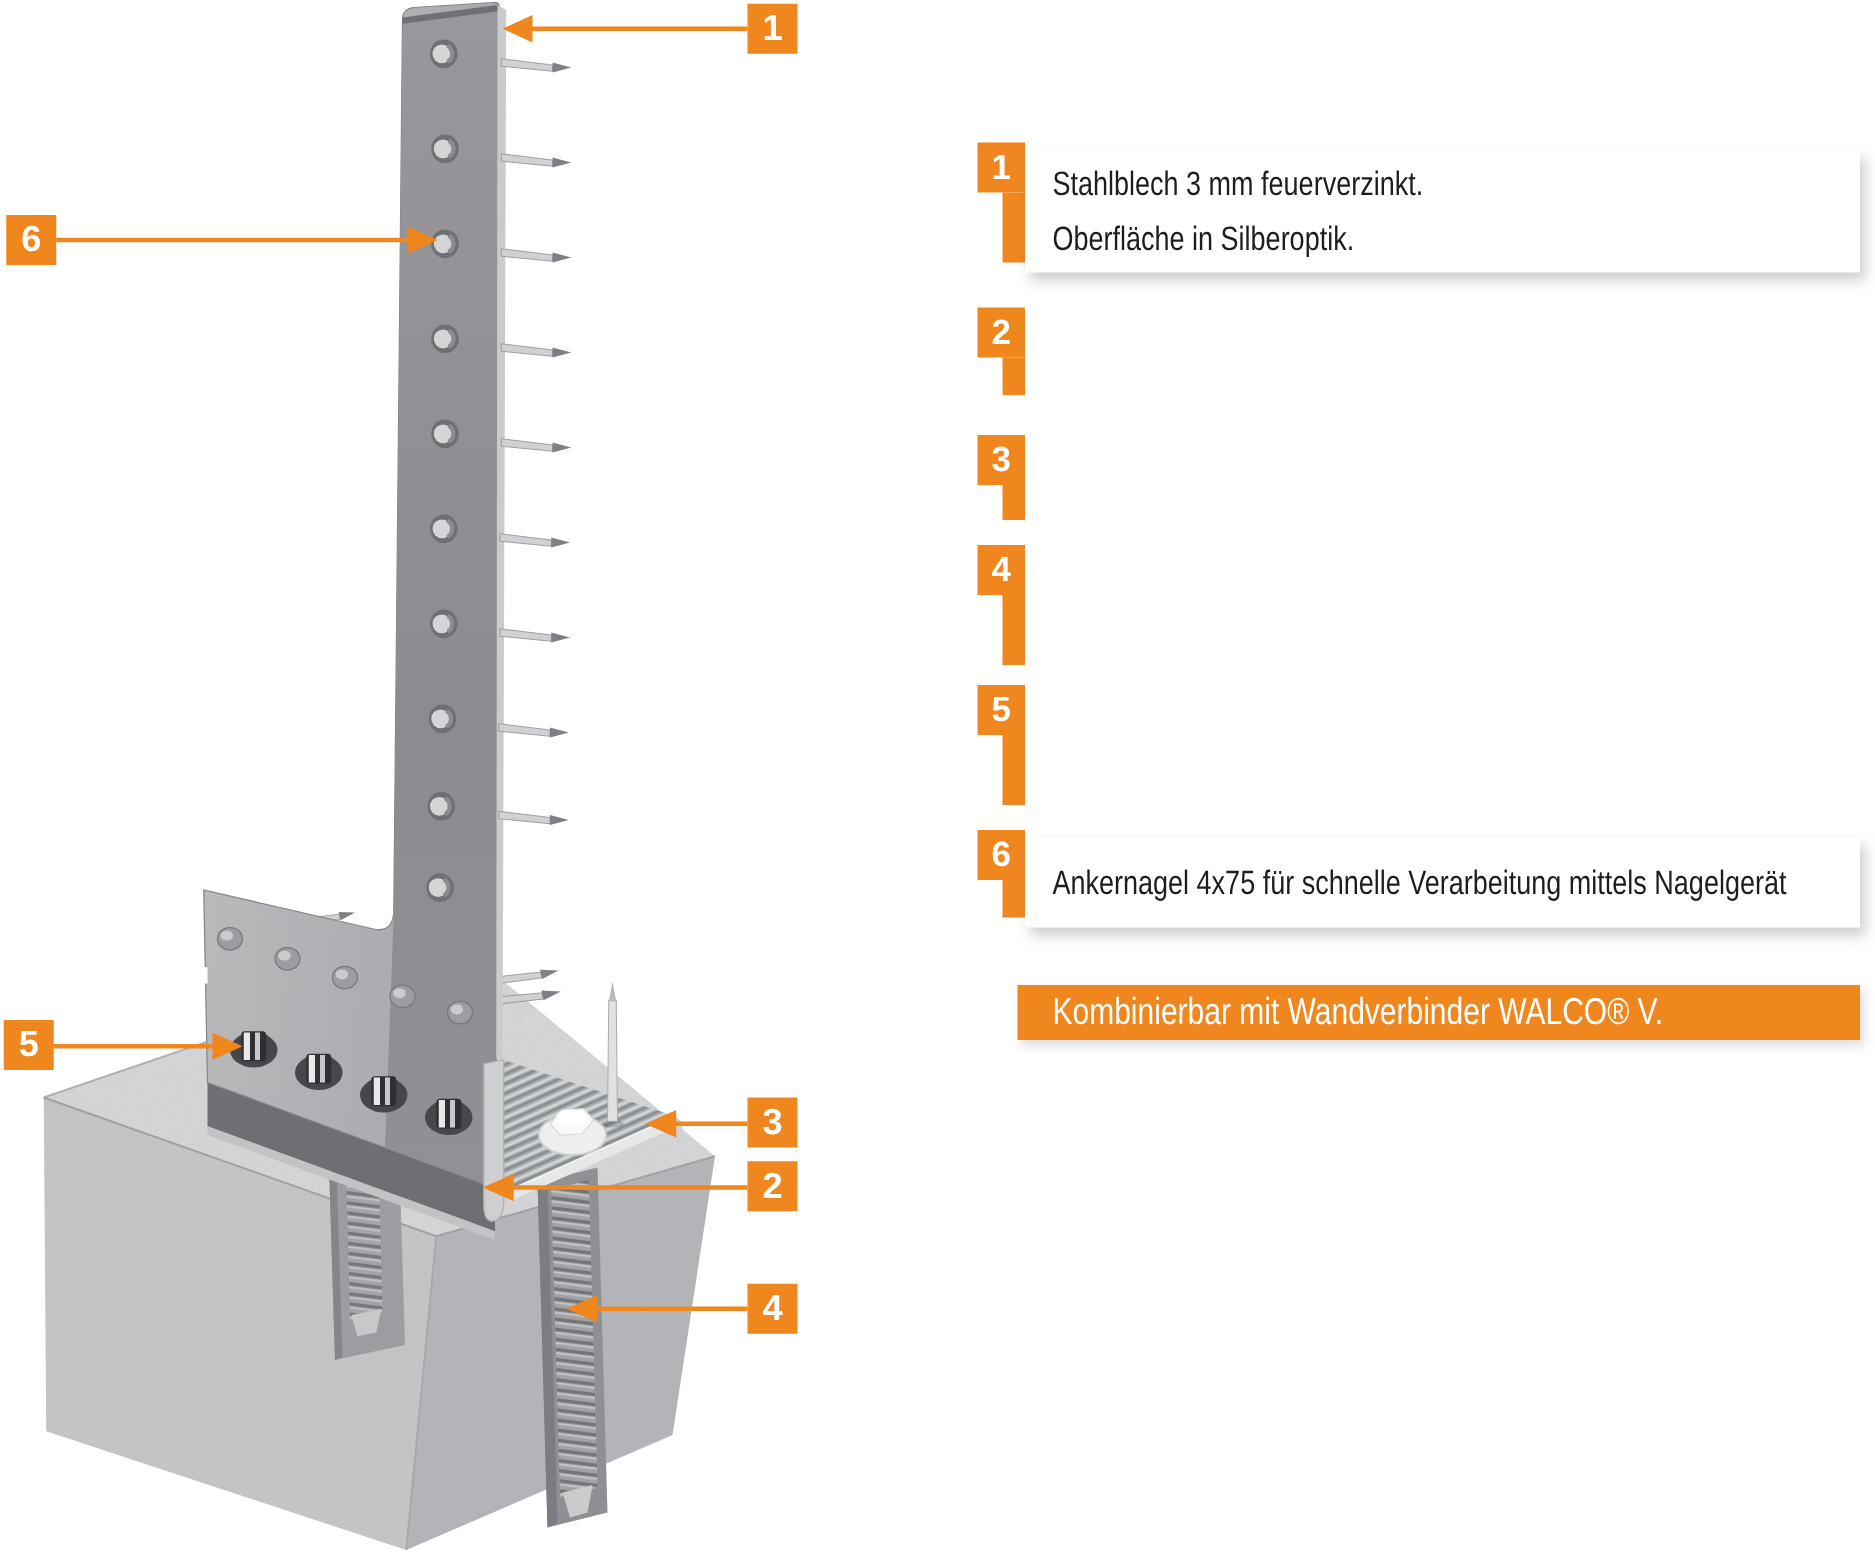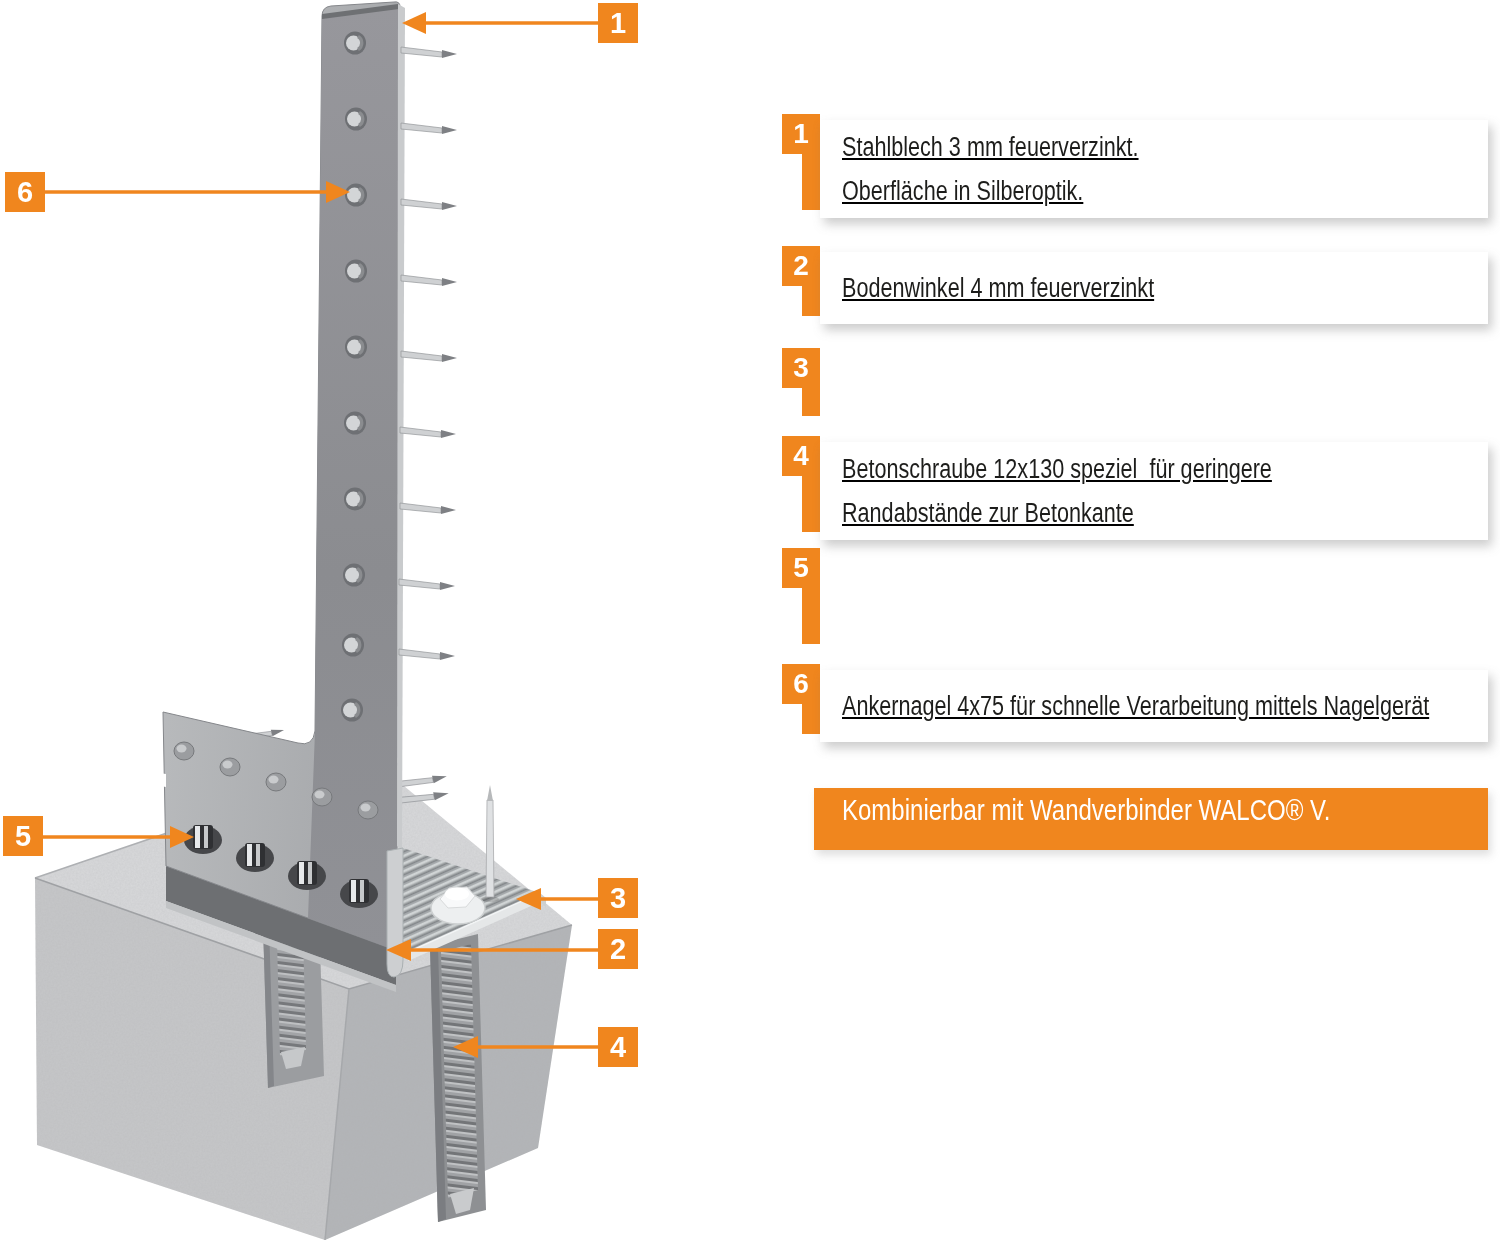--- a/index.html
+++ b/index.html
@@ -12,26 +12,26 @@
           display:flex;align-items:center;justify-content:center;
           color:#fff;font-weight:bold;font-size:29px;line-height:1;}
   
   .legend-row{position:absolute;left:782px;width:706px;}
   .flag-square{position:absolute;left:0;top:0;width:38px;height:40px;background:var(--accent);
           display:flex;align-items:center;justify-content:center;
           color:#fff;font-weight:bold;font-size:28px;line-height:1;}
   .flag-strip{position:absolute;left:20px;top:40px;bottom:8px;width:18px;background:var(--accent);}
   .lbox{position:absolute;left:38px;top:6px;right:0;bottom:0;background:#fff;
         box-shadow:4px 6px 10px rgba(110,110,110,0.35);
-        display:flex;flex-direction:column;justify-content:center;padding-left:22px;box-sizing:border-box;text-decoration:underline;}
+        display:flex;flex-direction:column;justify-content:center;padding-left:22px;box-sizing:border-box;}
   .line{display:block;font-size:27px;line-height:44px;color:#1d1d1b;
         transform:scaleX(0.8);transform-origin:0 50%;white-space:pre;}
   .line:empty{display:none;}
-  #banner{position:absolute;left:814px;top:788px;width:674px;height:62px;background:var(--accent);
-          display:flex;align-items:flex-start;padding-left:28px;box-sizing:border-box;
+  #banner{position:absolute;left:814px;top:788px;width:674px;height:44px;background:var(--accent);
+          display:flex;align-items:center;padding-left:28px;box-sizing:border-box;
           box-shadow:3px 5px 8px rgba(150,150,150,0.3);}
   #banner .line{color:#ffffff;font-size:30px;}
 </style>
 </head>
 <body>
 
 <div id="page" style="--accent:#F0861E;">
 
   <div id="stage">
     <svg width="760" height="1246" viewBox="0 0 760 1246">
@@ -226,38 +226,30 @@
     <div class="flag-square">1</div>
     <div class="lbox">
       <span class="line">Stahlblech 3 mm feuerverzinkt.</span>
       <span class="line">Oberfläche in Silberoptik.</span>
     </div>
   </div>
 
   <div class="legend-row" style="top:246px;height:78px">
     <div class="flag-strip"></div>
     <div class="flag-square">2</div>
-    <div class="lbox">
-      <span class="line">Bodenwinkel 4 mm feuerverzinkt</span>
-
-    </div>
   </div>
 
   <div class="legend-row" style="top:348px;height:76px">
     <div class="flag-strip"></div>
     <div class="flag-square">3</div>
   </div>
 
   <div class="legend-row" style="top:436px;height:104px">
     <div class="flag-strip"></div>
     <div class="flag-square">4</div>
-    <div class="lbox">
-      <span class="line">Betonschraube 12x130 speziel  für geringere</span>
-      <span class="line">Randabstände zur Betonkante</span>
-    </div>
   </div>
 
   <div class="legend-row" style="top:548px;height:104px">
     <div class="flag-strip"></div>
     <div class="flag-square">5</div>
   </div>
 
   <div class="legend-row" style="top:664px;height:78px">
     <div class="flag-strip"></div>
     <div class="flag-square">6</div>

